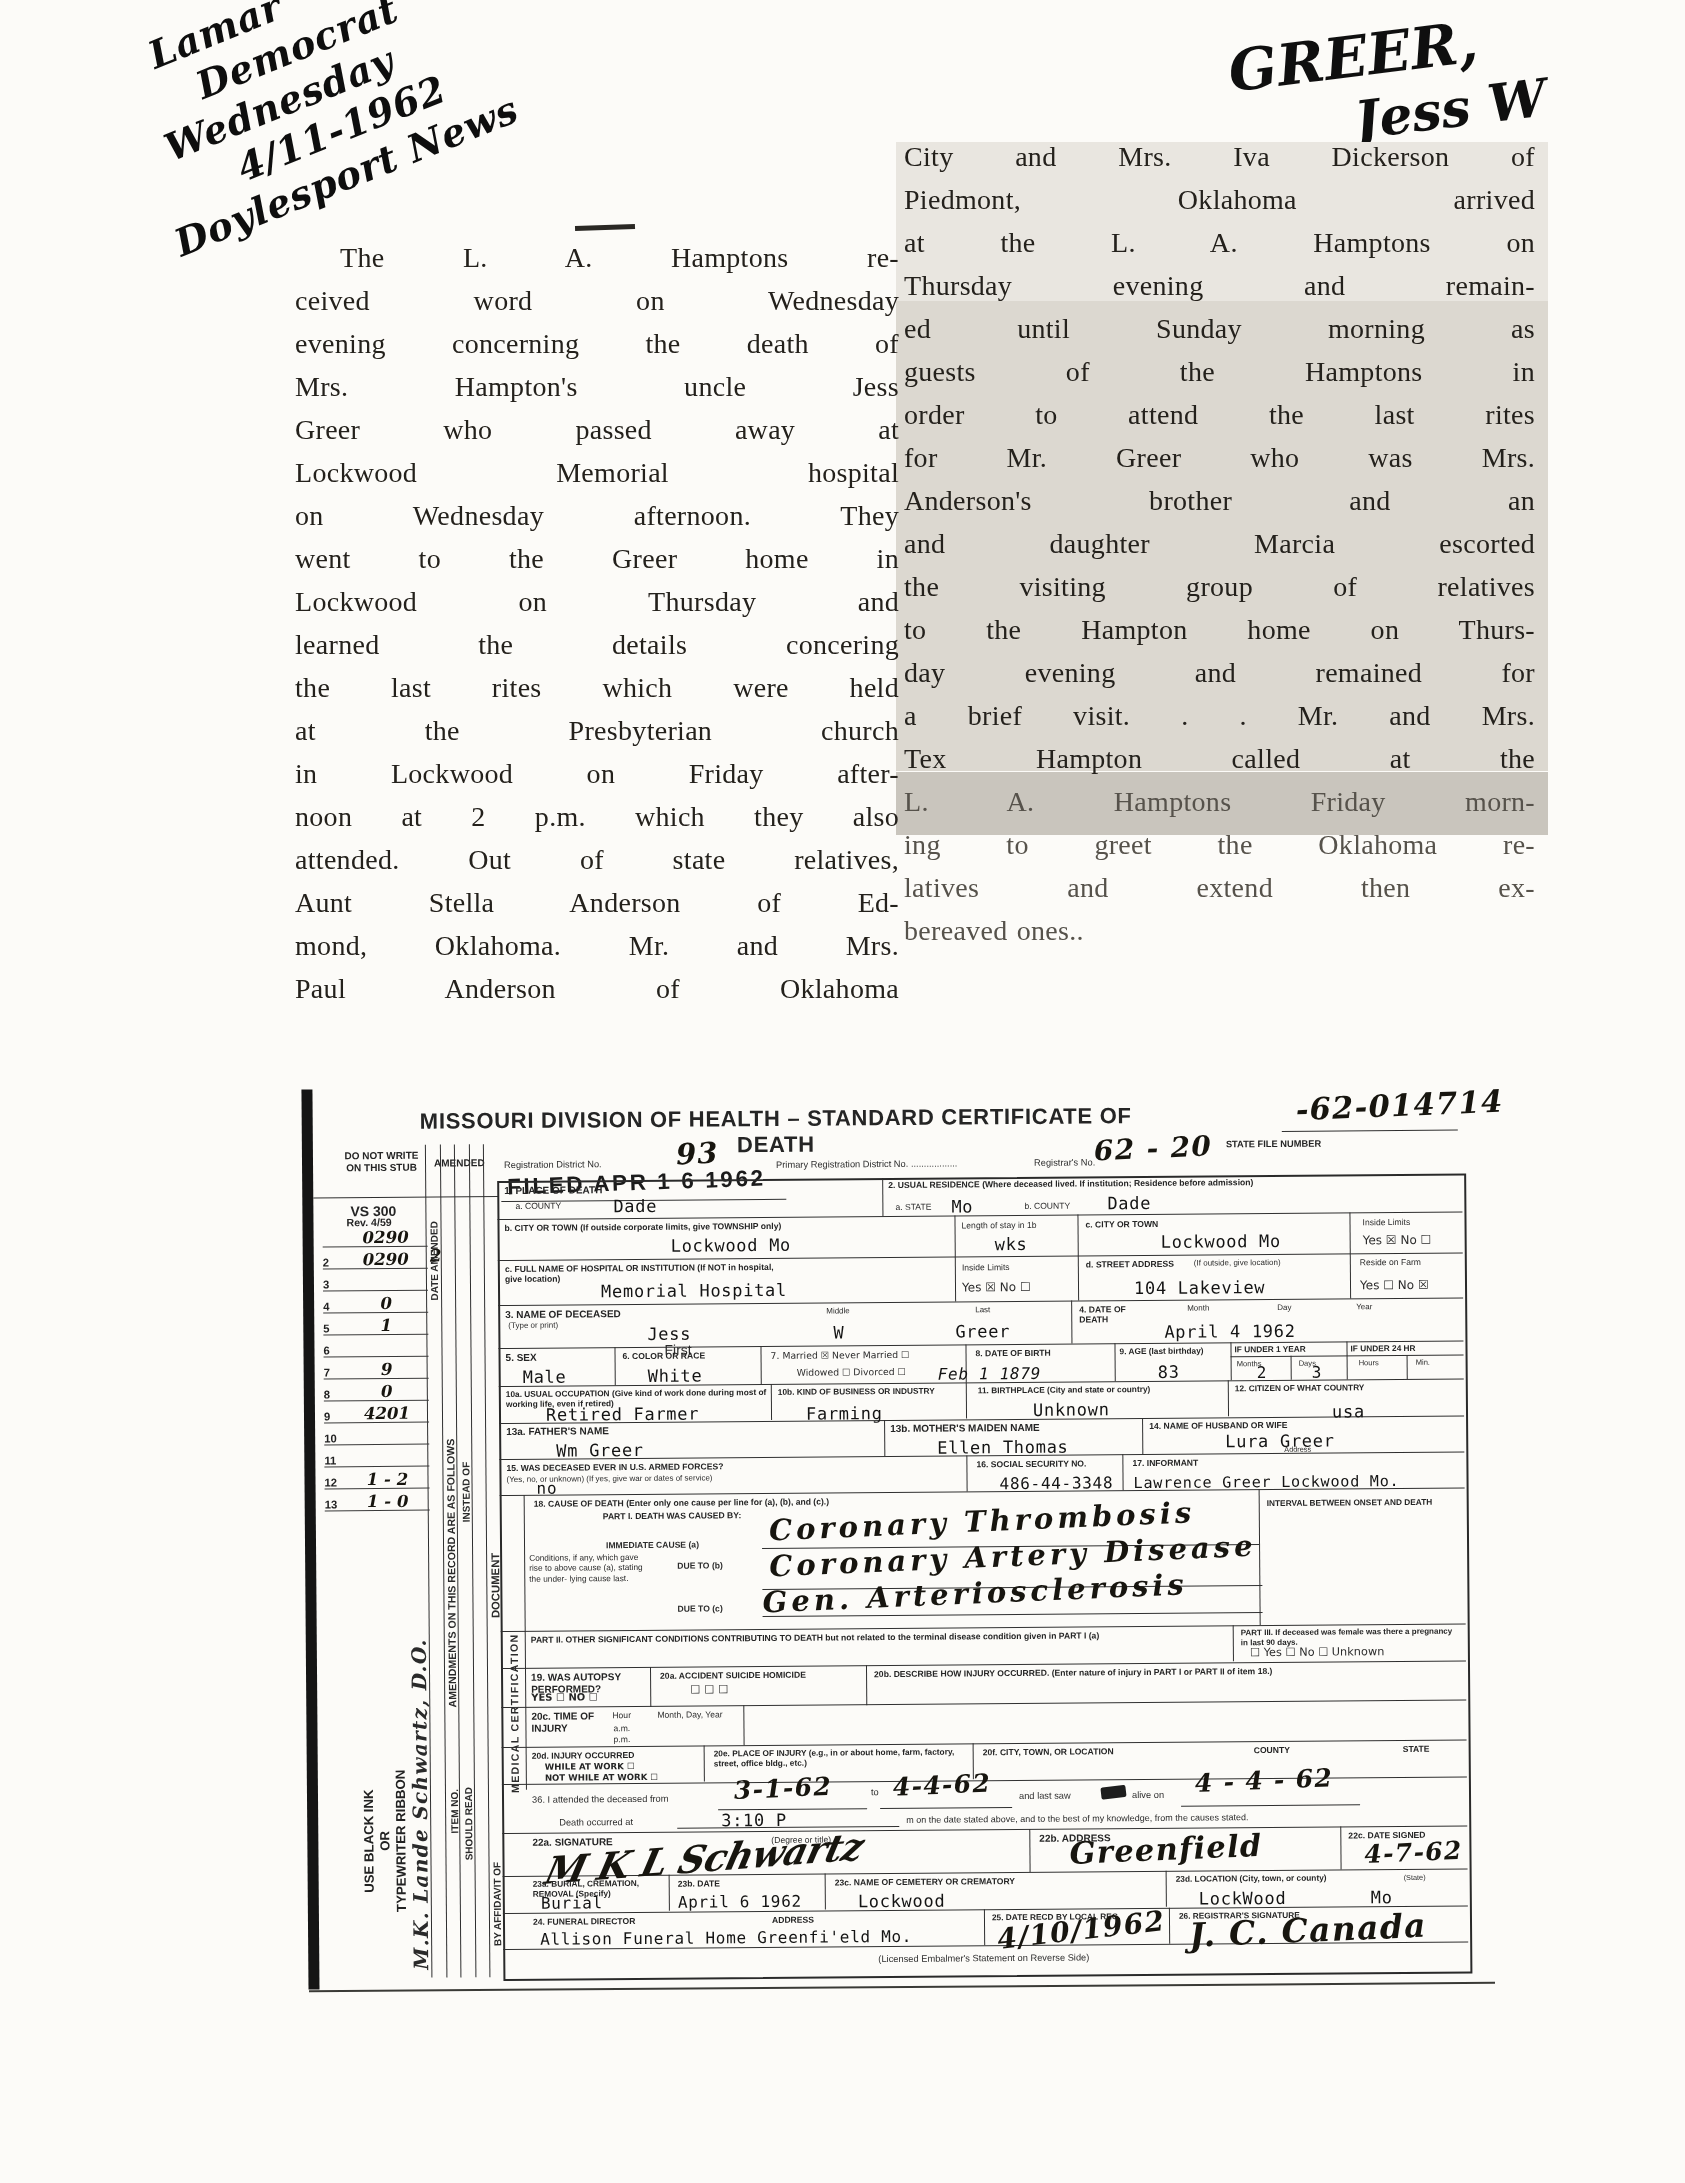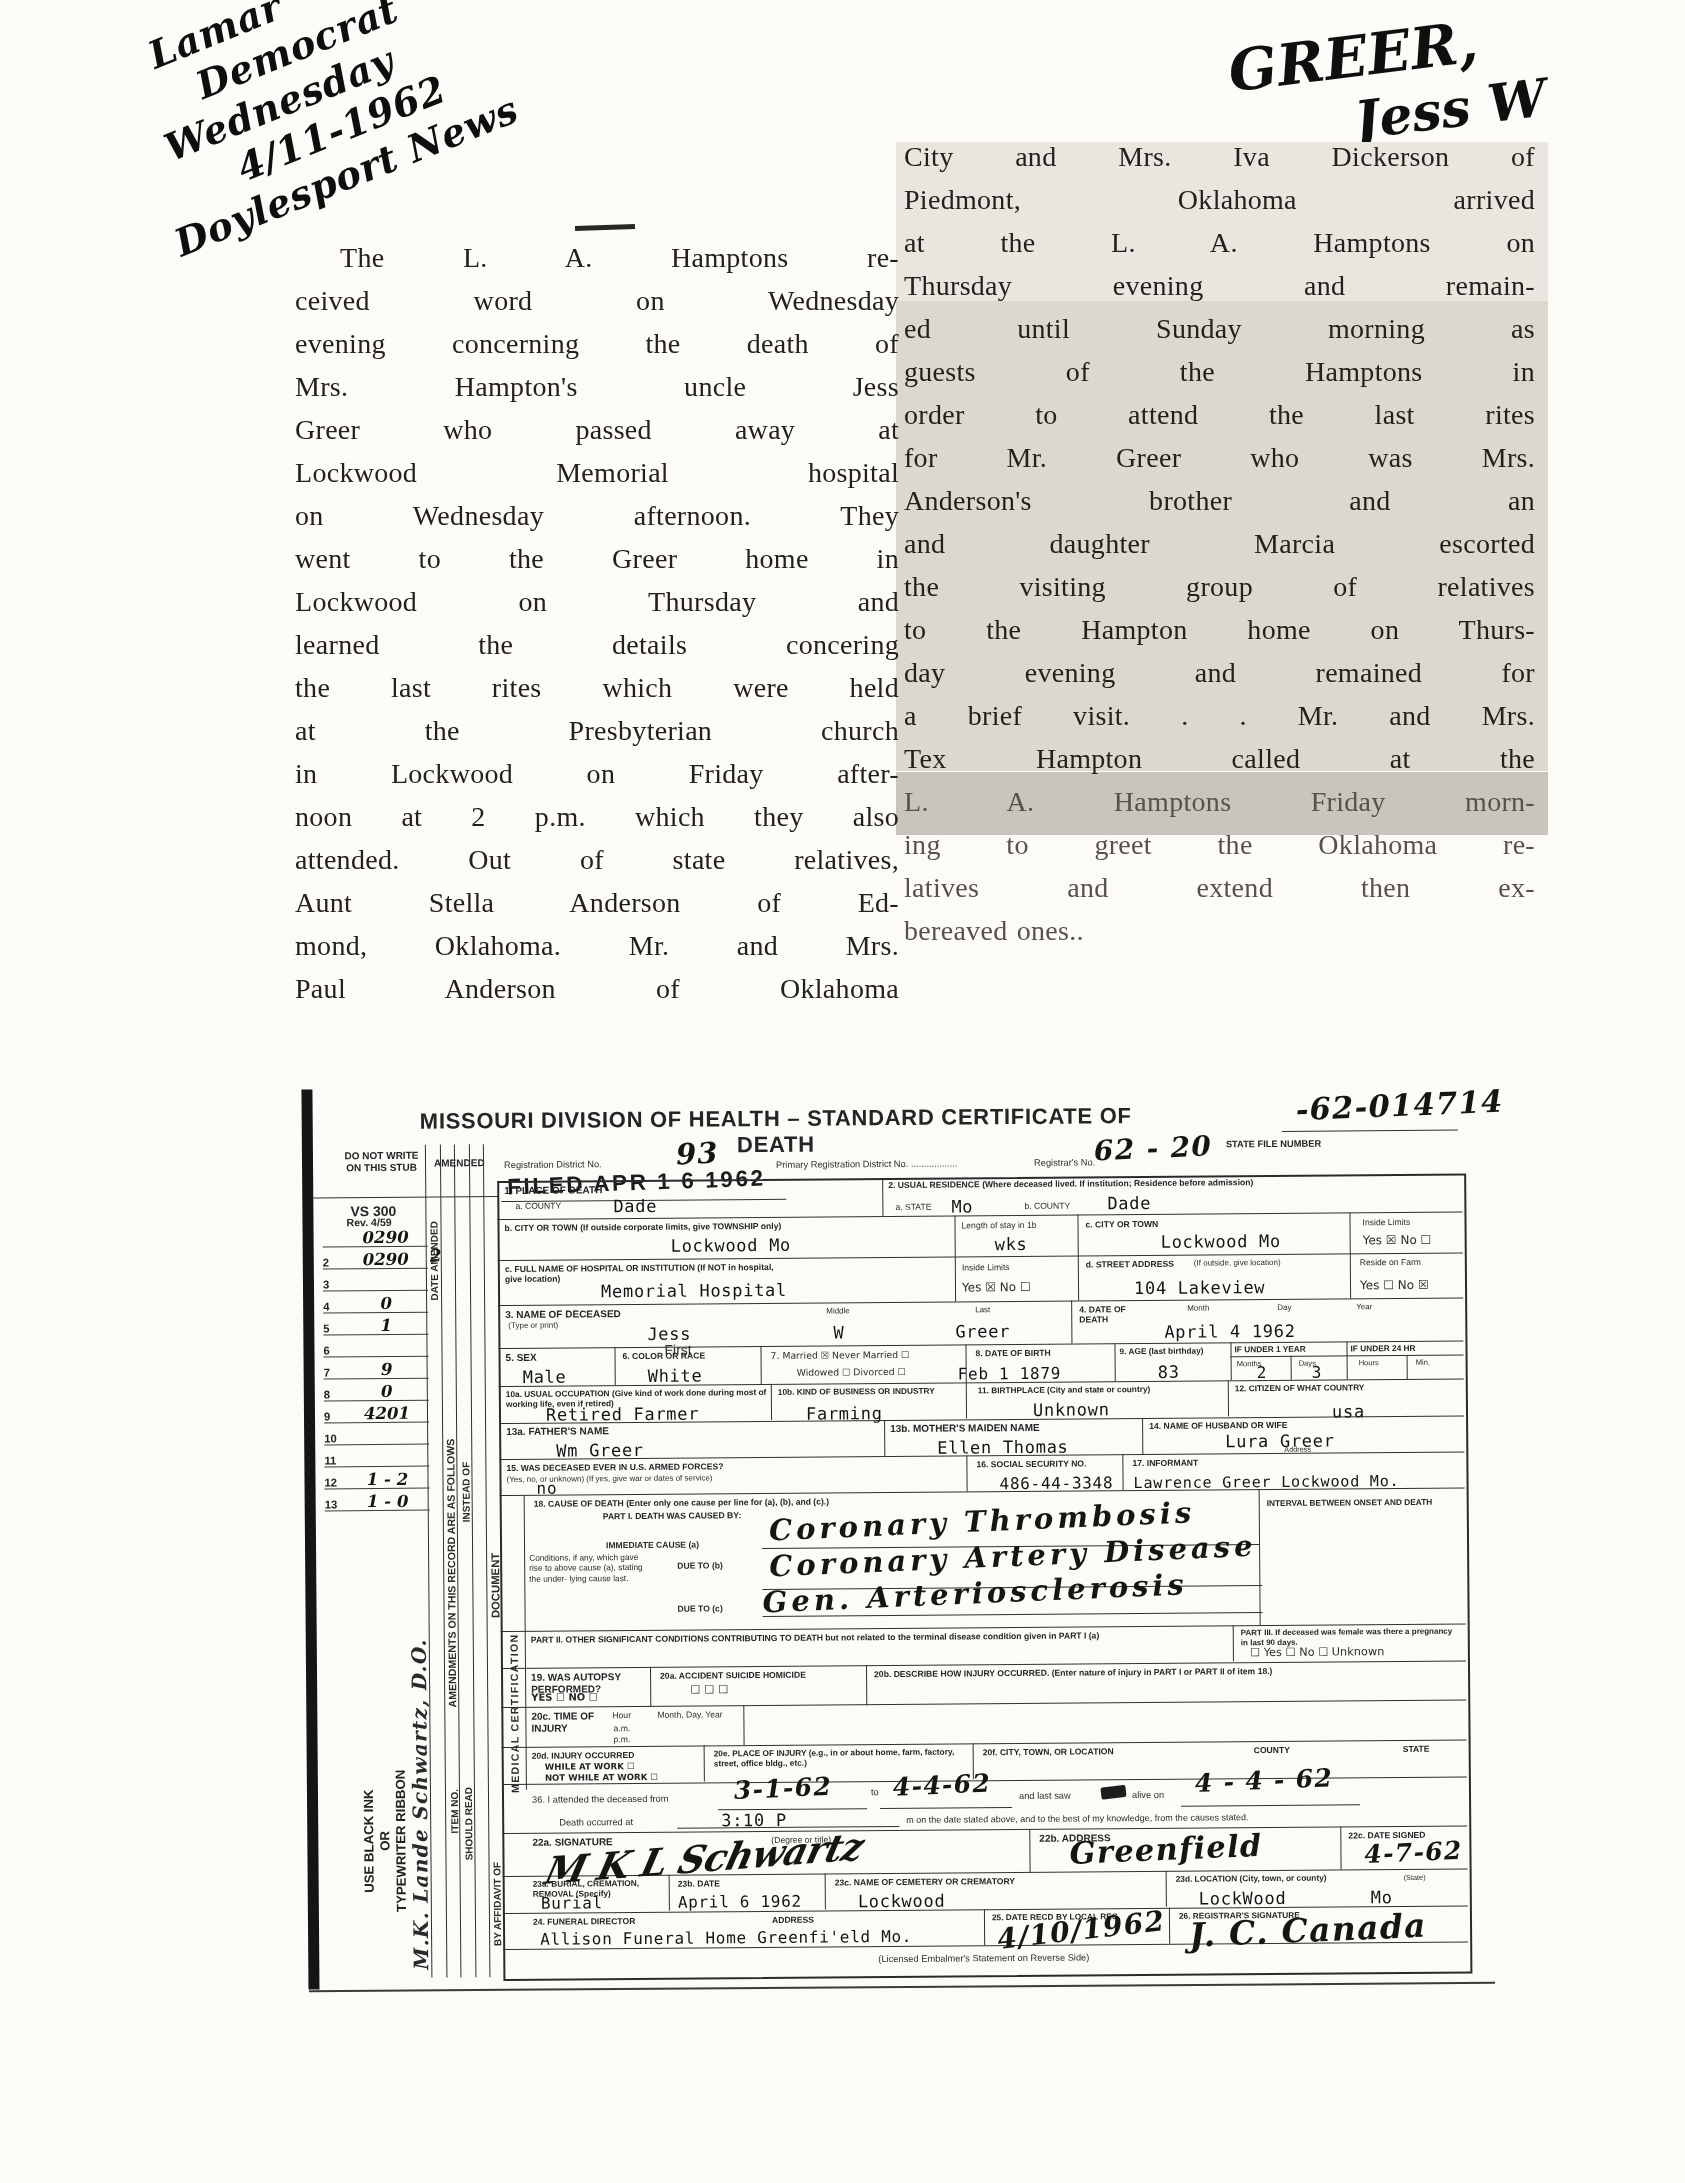--- a/index.html
+++ b/index.html
@@ -315,21 +315,21 @@
     <div class="lb2" style="left:1053px;top:221px;font-size:8px;">Year</div>
     <div class="tw" style="left:861px;top:240px;">April   4   1962</div>
 
     <div class="lab" style="left:202px;top:264px;">5. SEX</div>
     <div class="tw" style="left:219px;top:280px;">Male</div>
     <div class="lab" style="left:319px;top:264px;font-size:8.6px;">6. COLOR OR RACE</div>
     <div class="tw" style="left:344px;top:280px;">White</div>
     <div class="lb2 cbx" style="left:467px;top:264px;font-size:9.3px;">7. Married ☒    Never Married ☐</div>
     <div class="lb2 cbx" style="left:493px;top:281px;font-size:9.3px;">Widowed ☐        Divorced ☐</div>
     <div class="lab" style="left:672px;top:264px;font-size:8.6px;">8. DATE OF BIRTH</div>
-    <div class="tw" style="left:654px;top:281px;font-size:16px;">Feb 1 1879</div>
+    <div class="tw" style="left:634px;top:281px;font-size:16px;font-style:italic;">Feb 1 1879</div>
     <div class="lab" style="left:816px;top:264px;font-size:8.3px;">9. AGE (last birthday)</div>
     <div class="tw" style="left:854px;top:280px;">83</div>
     <div class="lab" style="left:931px;top:263px;font-size:8.3px;">IF UNDER 1 YEAR</div>
     <div class="lab" style="left:1047px;top:263px;font-size:8.3px;">IF UNDER 24 HR</div>
     <div class="lb2" style="left:933px;top:277px;font-size:7.6px;">Months</div>
     <div class="lb2" style="left:995px;top:277px;font-size:7.6px;">Days</div>
     <div class="lb2" style="left:1055px;top:277px;font-size:7.6px;">Hours</div>
     <div class="lb2" style="left:1112px;top:277px;font-size:7.6px;">Min.</div>
     <div class="tw" style="left:953px;top:282px;font-size:16px;">2</div>
     <div class="tw" style="left:1008px;top:282px;font-size:16px;">3</div>

